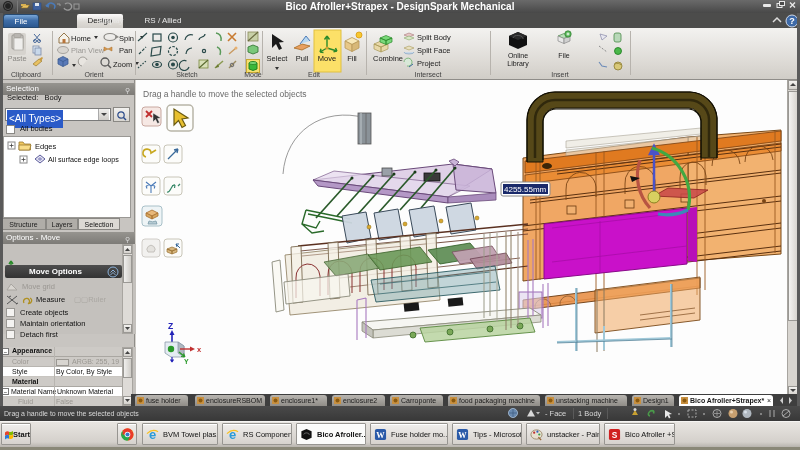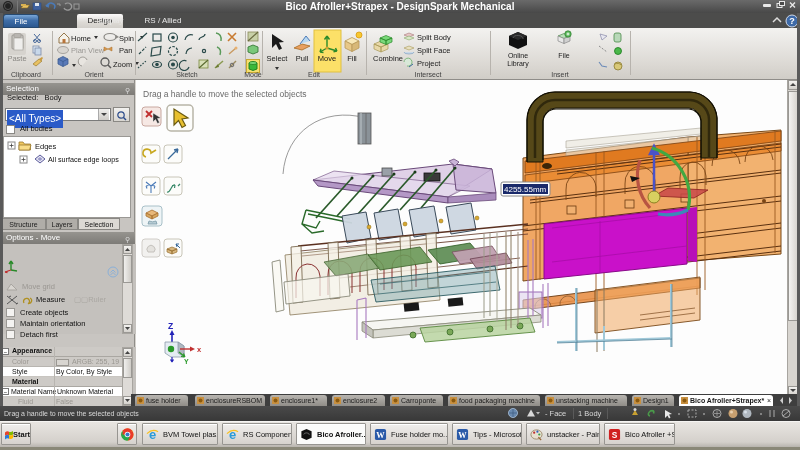--- a/index.html
+++ b/index.html
@@ -287,20 +287,21 @@
     <div class="abs" style="left:46px;top:138px;width:32px;height:12px;background:#b0ada8;border:1px solid #8a8884;font-size:7px;line-height:11px;text-align:center;color:#222;">Layers</div>
     <div class="abs" style="left:78px;top:138px;width:42px;height:12px;background:#dcd9d4;border:1px solid #8a8884;font-size:7px;line-height:11px;text-align:center;color:#111;">Selection</div>
 
     <div class="phead" style="top:152px;">Options - Move<span class="pin">⚲</span></div>
     <div class="abs" style="left:0;top:164px;width:136px;height:90px;background:#c4c1bd;">
       <svg class="abs" style="left:2px;top:12px" width="18" height="18">
         <path d="M9 14 v-9 m0 0 l-2 3 m2-3 l2 3" stroke="#2a8a2a" stroke-width="1.4" fill="none"></path>
         <path d="M9 14 l-6 2 m0 0 l2.5 0.5" stroke="#c03030" stroke-width="1.3" fill="none"></path>
         <path d="M9 14 l6 1" stroke="#2a8a2a" stroke-width="1.3" fill="none"></path>
       </svg>
+      <div class="abs" style="left:5px;top:21px;width:117px;height:13px;background:linear-gradient(#4e4e4e,#333);border-radius:2px;color:#fff;font-size:8px;font-weight:bold;line-height:13px;padding-left:24px;">Move Options</div>
       <svg class="abs" style="left:107px;top:22px" width="12" height="12">
           <circle cx="6" cy="6" r="5" fill="none" stroke="#8ab0d8" stroke-width="1"></circle>
           <path d="M3.5 7 l2.5-2.5 l2.5 2.5 M3.5 4.5 l2.5-2.5 l2.5 2.5" stroke="#8ab0d8" stroke-width="1" fill="none" transform="translate(0,2)"></path>
         </svg>
       <svg class="abs" style="left:6px;top:38px" width="12" height="10">
           <path d="M1 8 l4-6 l6 6 z" fill="#d8d5d0" stroke="#a8a5a0"></path>
         </svg>
       <div class="abs" style="left:22px;top:38px;font-size:7.5px;color:#9a9792;">Move grid</div>
       <svg class="abs" style="left:6px;top:51px" width="13" height="11">
           <path d="M1 9 l10-8 m-10 0 l10 8 M3 2 l2-1 m5 8 l2-1" stroke="#555" stroke-width="1"></path>

